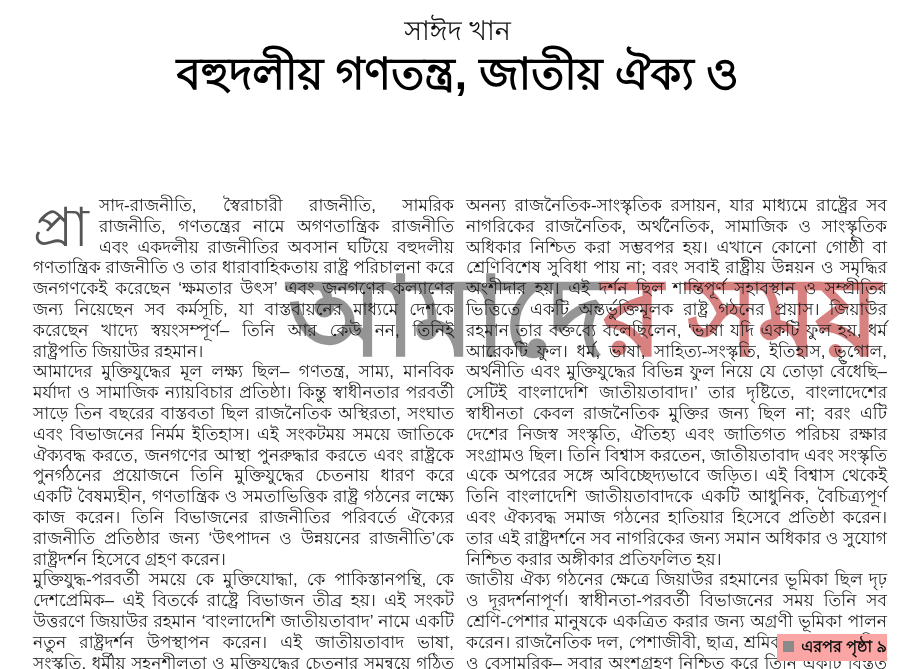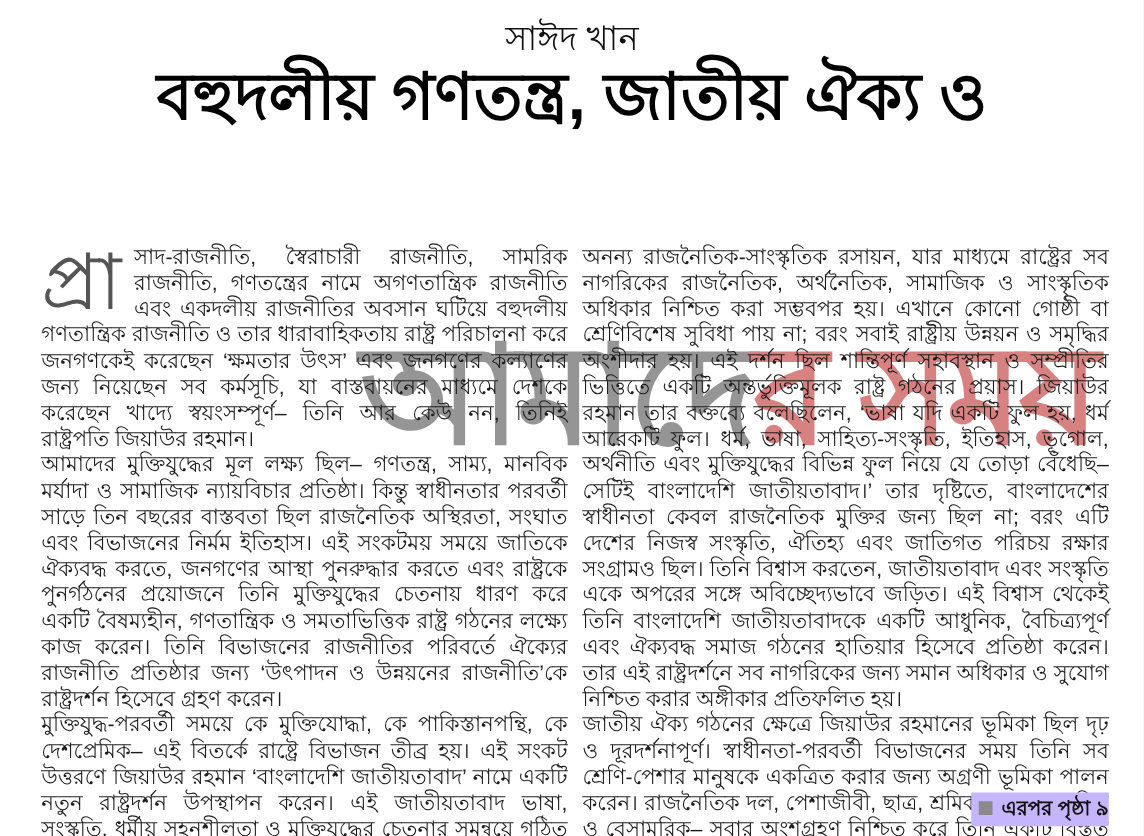--- a/index.html
+++ b/index.html
@@ -16,21 +16,21 @@
   .byline {
     position:absolute; top:10px; left:0; right:0;
     text-align:center;
     font-size:27px;
     color:#111;
   }
   .headline {
     position:absolute; top:48px; left:0; right:0;
     text-align:center;
     font-weight:700;
-    font-size:52px;
+    font-size:44px;
     line-height:1.16;
     color:#000;
     letter-spacing:0;
   }
   .watermark {
     position:absolute;
     top:262px; left:288px;
     z-index:0;
     font-size:110px;
     font-weight:700;
@@ -53,31 +53,31 @@
   .col {
     flex:1 1 0;
     text-align:justify;
     font-size:17px;
     line-height:20.8px;
     color:#1c1c1c;
   }
   .col p { margin:0; }
   .dropcap {
     float:left;
-    font-size:62px;
+    font-size:54px;
     line-height:58px;
     padding:2px 10px 0 0;
     color:#555;
     font-weight:400;
   }
   .footer-note {
     position:absolute;
     right:28px; bottom:8px;
     z-index:2;
-    background:#c4b5fd;
+    background:#fca5a5;
     font-size:16px;
     font-weight:700;
     color:#111;
     padding-left:6px;
   }
   .footer-square {
     display:inline-block;
     width:11px; height:11px;
     background:#8a8a8a;
     margin-right:7px;

